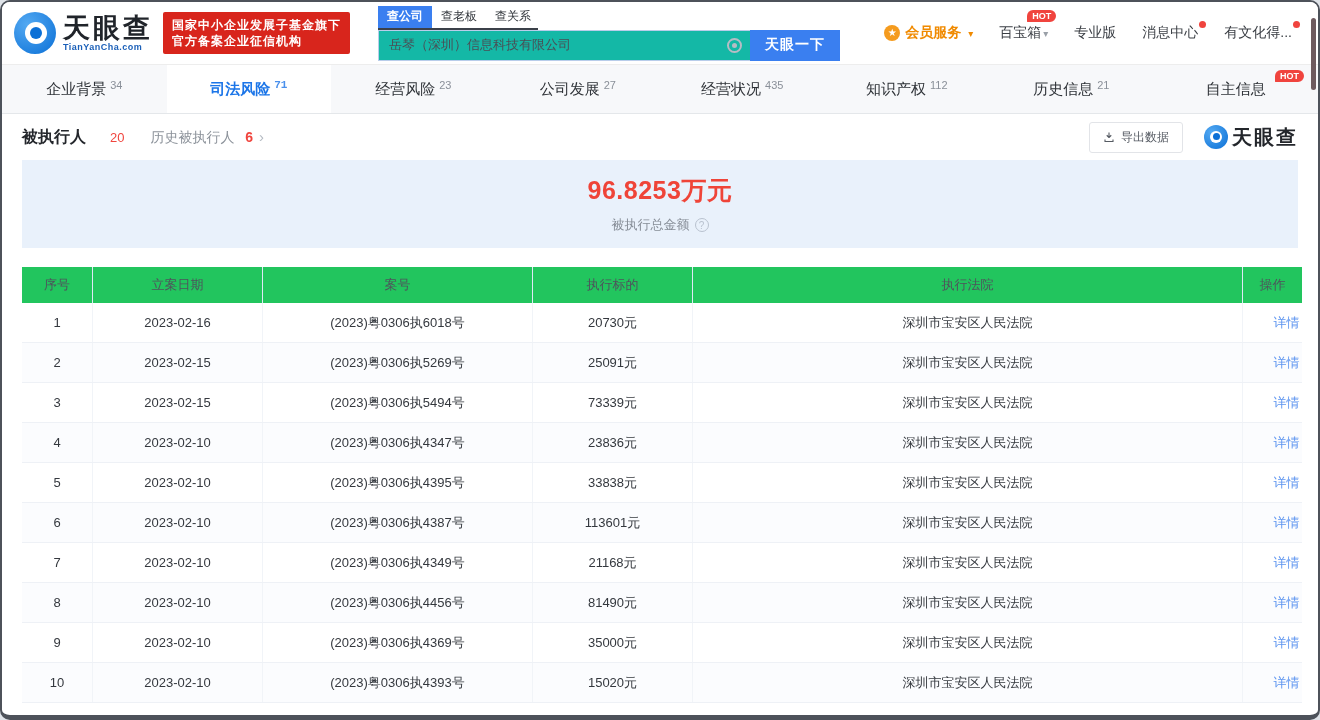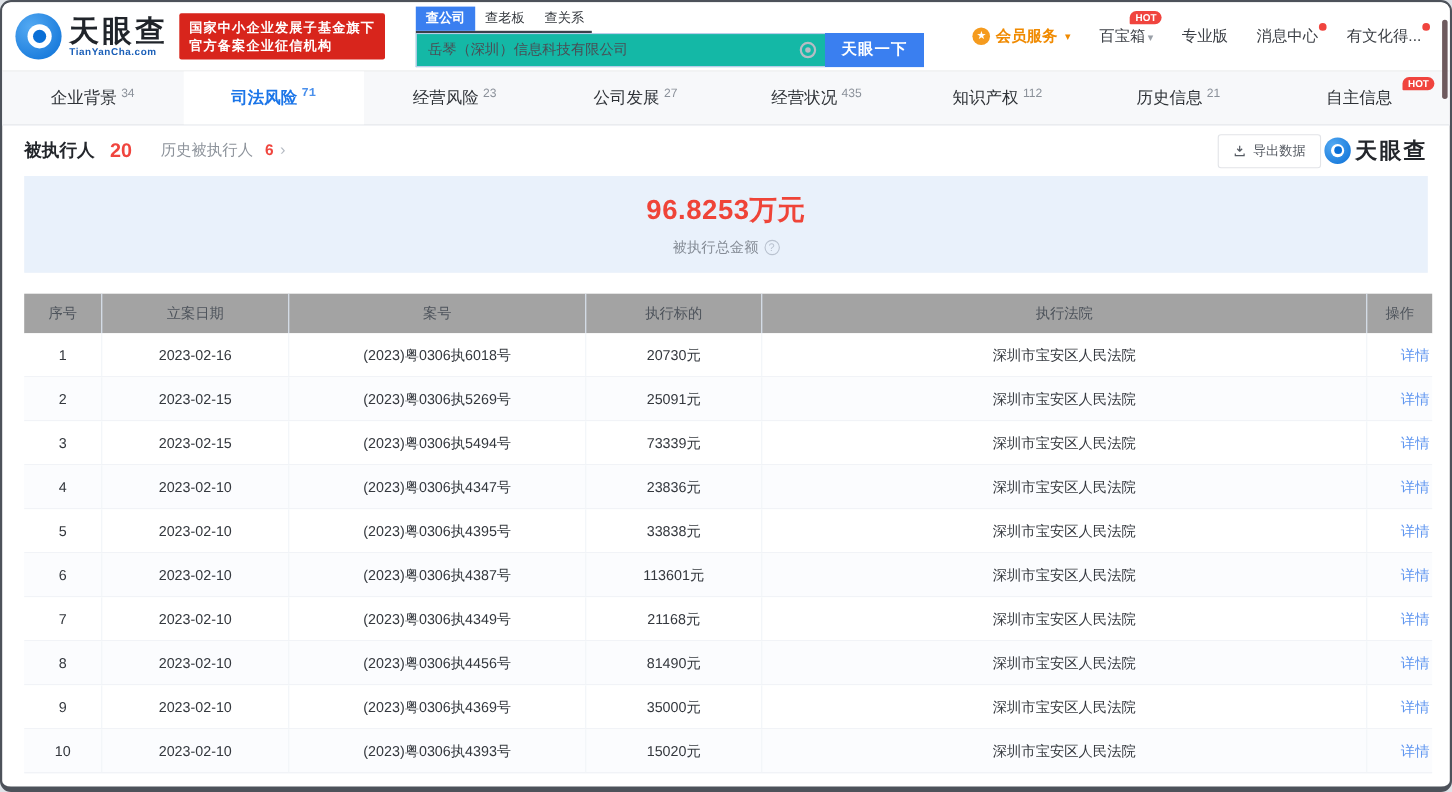--- a/index.html
+++ b/index.html
@@ -53,25 +53,25 @@
              color:#2e3237; cursor:pointer; position:relative; }
   .nav-tab .cnt { font-size:11px; color:#8a9099; margin-left:4px; position:relative; top:-4px; }
   .nav-tab.active { background:#fff; color:#1b75e8; font-weight:bold;font-family:Liberation Mono, monospace; }
   .nav-tab.active .cnt { color:#4a90ec; }
   .nav-hot { position:absolute; top:5px; right:14px; background:#f0443e; color:#fff; font-size:9px;
              font-weight:bold; padding:1px 5px; border-radius:7px 7px 7px 1px; }
   
   .content { padding:0 20px; }
   .sec-bar { height:46px; display:flex; align-items:center; }
   .sec-title { font-size:16px; font-weight:bold; color:#23262b; }
-  .sec-count { font-size:18px; font-weight:bold; color:#f0453e; margin:0 0 0 14px; }
+  .sec-count { font-size:13px; font-weight:normal; color:#f0453e; margin:0 0 0 24px; }
   .sec-sub { margin-left:26px; font-size:14px; color:#8d939b; cursor:pointer; }
   .sec-sub-count { font-size:14px; font-weight:bold; color:#f0453e; margin:0 2px 0 7px; }
   .sec-arrow { color:#b4bac2; font-size:15px; }
-  .sec-right { margin-left:auto; display:flex; align-items:center; gap:3px; }
+  .sec-right { margin-left:auto; display:flex; align-items:center; gap:21px; }
   .export-btn { display:flex; align-items:center; gap:6px; border:1px solid #e2e4e8; background:#fff;
                 border-radius:3px; padding:6px 13px; font-size:12px; color:#565b63; cursor:pointer; font-family:inherit; }
   .wm { display:flex; align-items:center; gap:4px; }
   .wm-mark { width:24px; height:24px; border-radius:50%;
              background:radial-gradient(circle at 32% 30%, #53a9f2, #0a6fd6); position:relative; }
   .wm-mark::before { content:""; position:absolute; width:12px; height:12px; border-radius:50%; background:#fff; top:6px; left:6px; }
   .wm-mark::after { content:""; position:absolute; width:7px; height:7px; border-radius:50%; background:#0a6fd6; top:8px; left:9px; }
   .wm-text { font-size:20px; font-weight:bold; color:#23262b; letter-spacing:2px; }
   
   .banner { height:88px; background:#e9f1fb; display:flex; flex-direction:column; align-items:center;
@@ -79,21 +79,21 @@
   .amount { font-size:25px; font-weight:bold; color:#ef4438; letter-spacing:.5px; }
   .amount-label { font-size:13px; color:#868d97; display:flex; align-items:center; gap:5px; }
   .q-icon { display:inline-block; width:14px; height:14px; border:1px solid #b9c2cf; border-radius:50%;
             color:#b9c2cf; font-size:10px; line-height:13px; text-align:center; cursor:pointer; }
   
   .tbl { margin-top:19px; width:1280px; }
   .t-row { display:flex; }
   .t-cell { display:flex; align-items:center; justify-content:center; font-size:13px; color:#34383e;
             border-left:1px solid #f1f4f8; }
   .t-cell:first-child { border-left:none; }
-  .t-head { background:#a3a3a3; height:36px; }
+  .t-head { background:#22c55e; height:36px; }
   .t-head .t-cell { color:#4e545c; border-left-color:#dfe9f6; }
   .t-body .t-row { height:40px; border-bottom:1px solid #eef1f6; background:#fff; }
   .t-body .t-row:nth-child(even) { background:#fbfcfe; }
   .c0{width:70px} .c1{width:170px} .c2{width:270px} .c3{width:160px} .c4{width:550px} .c5{width:60px}
   .detail-link { color:#5e95f0; cursor:pointer;margin-left:28px; }
   
   .sb-thumb { position:absolute; right:2px; top:16px; width:5px; height:72px; border-radius:3px;
               background:#6e5a5e; cursor:pointer; }
 </style>
 </head>

